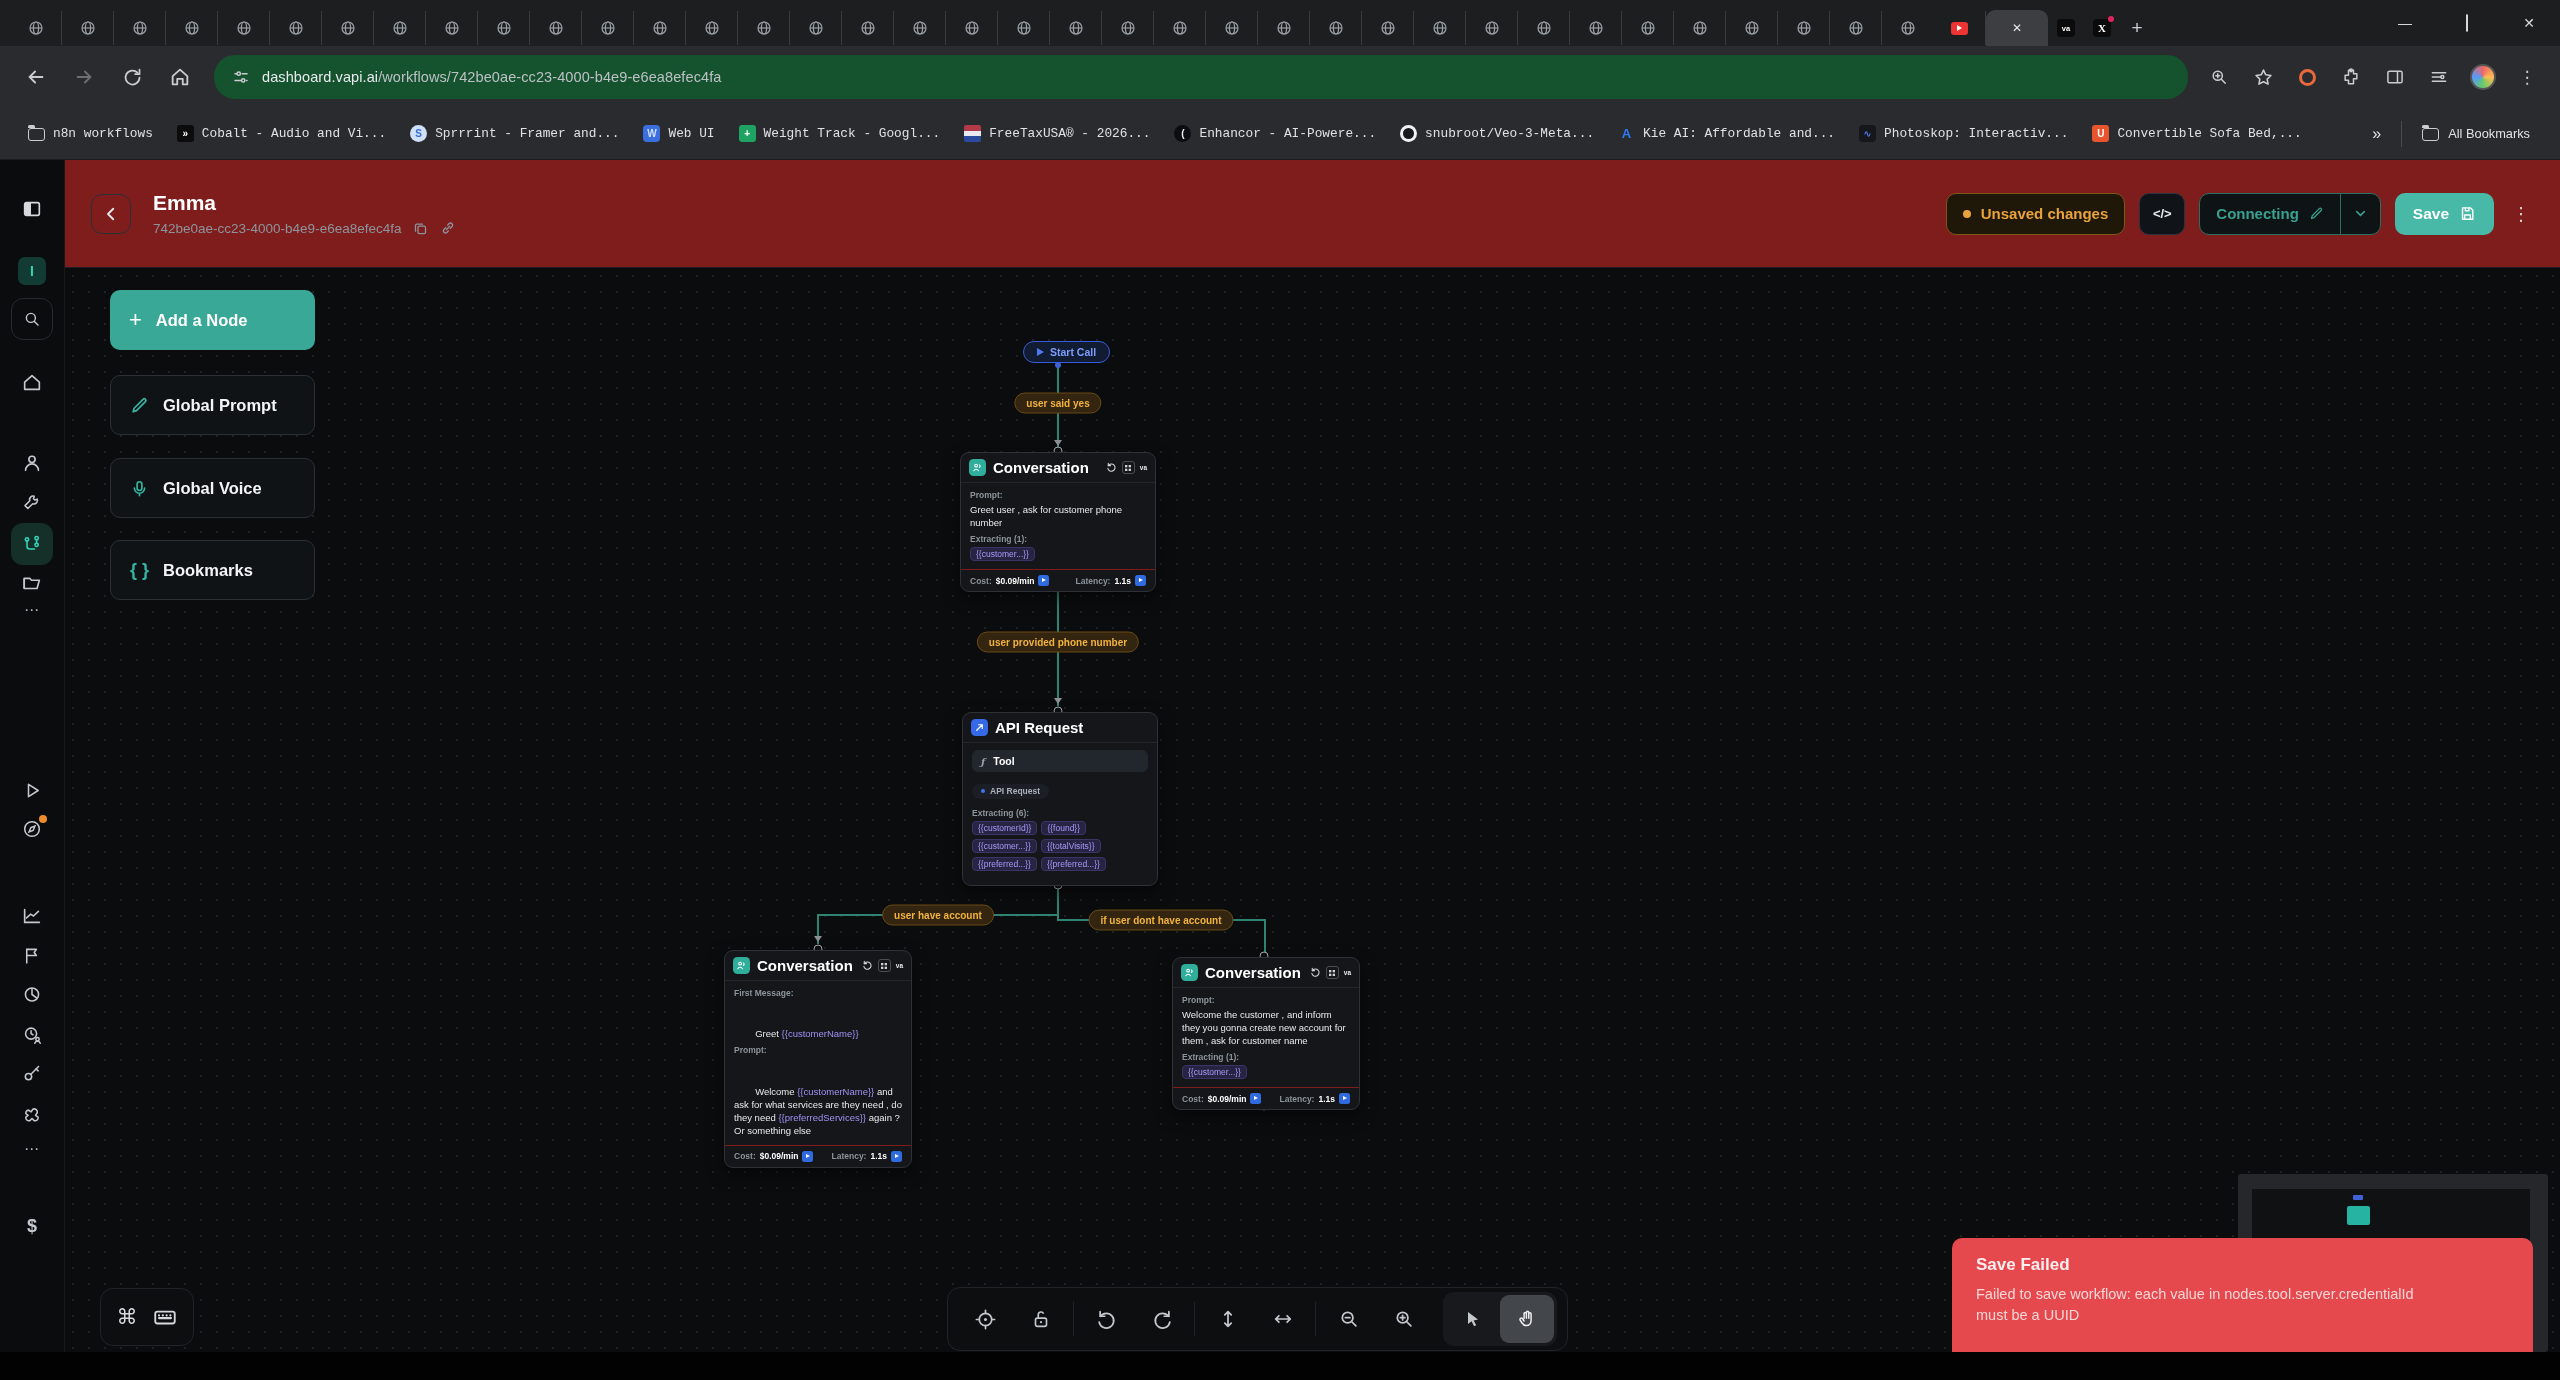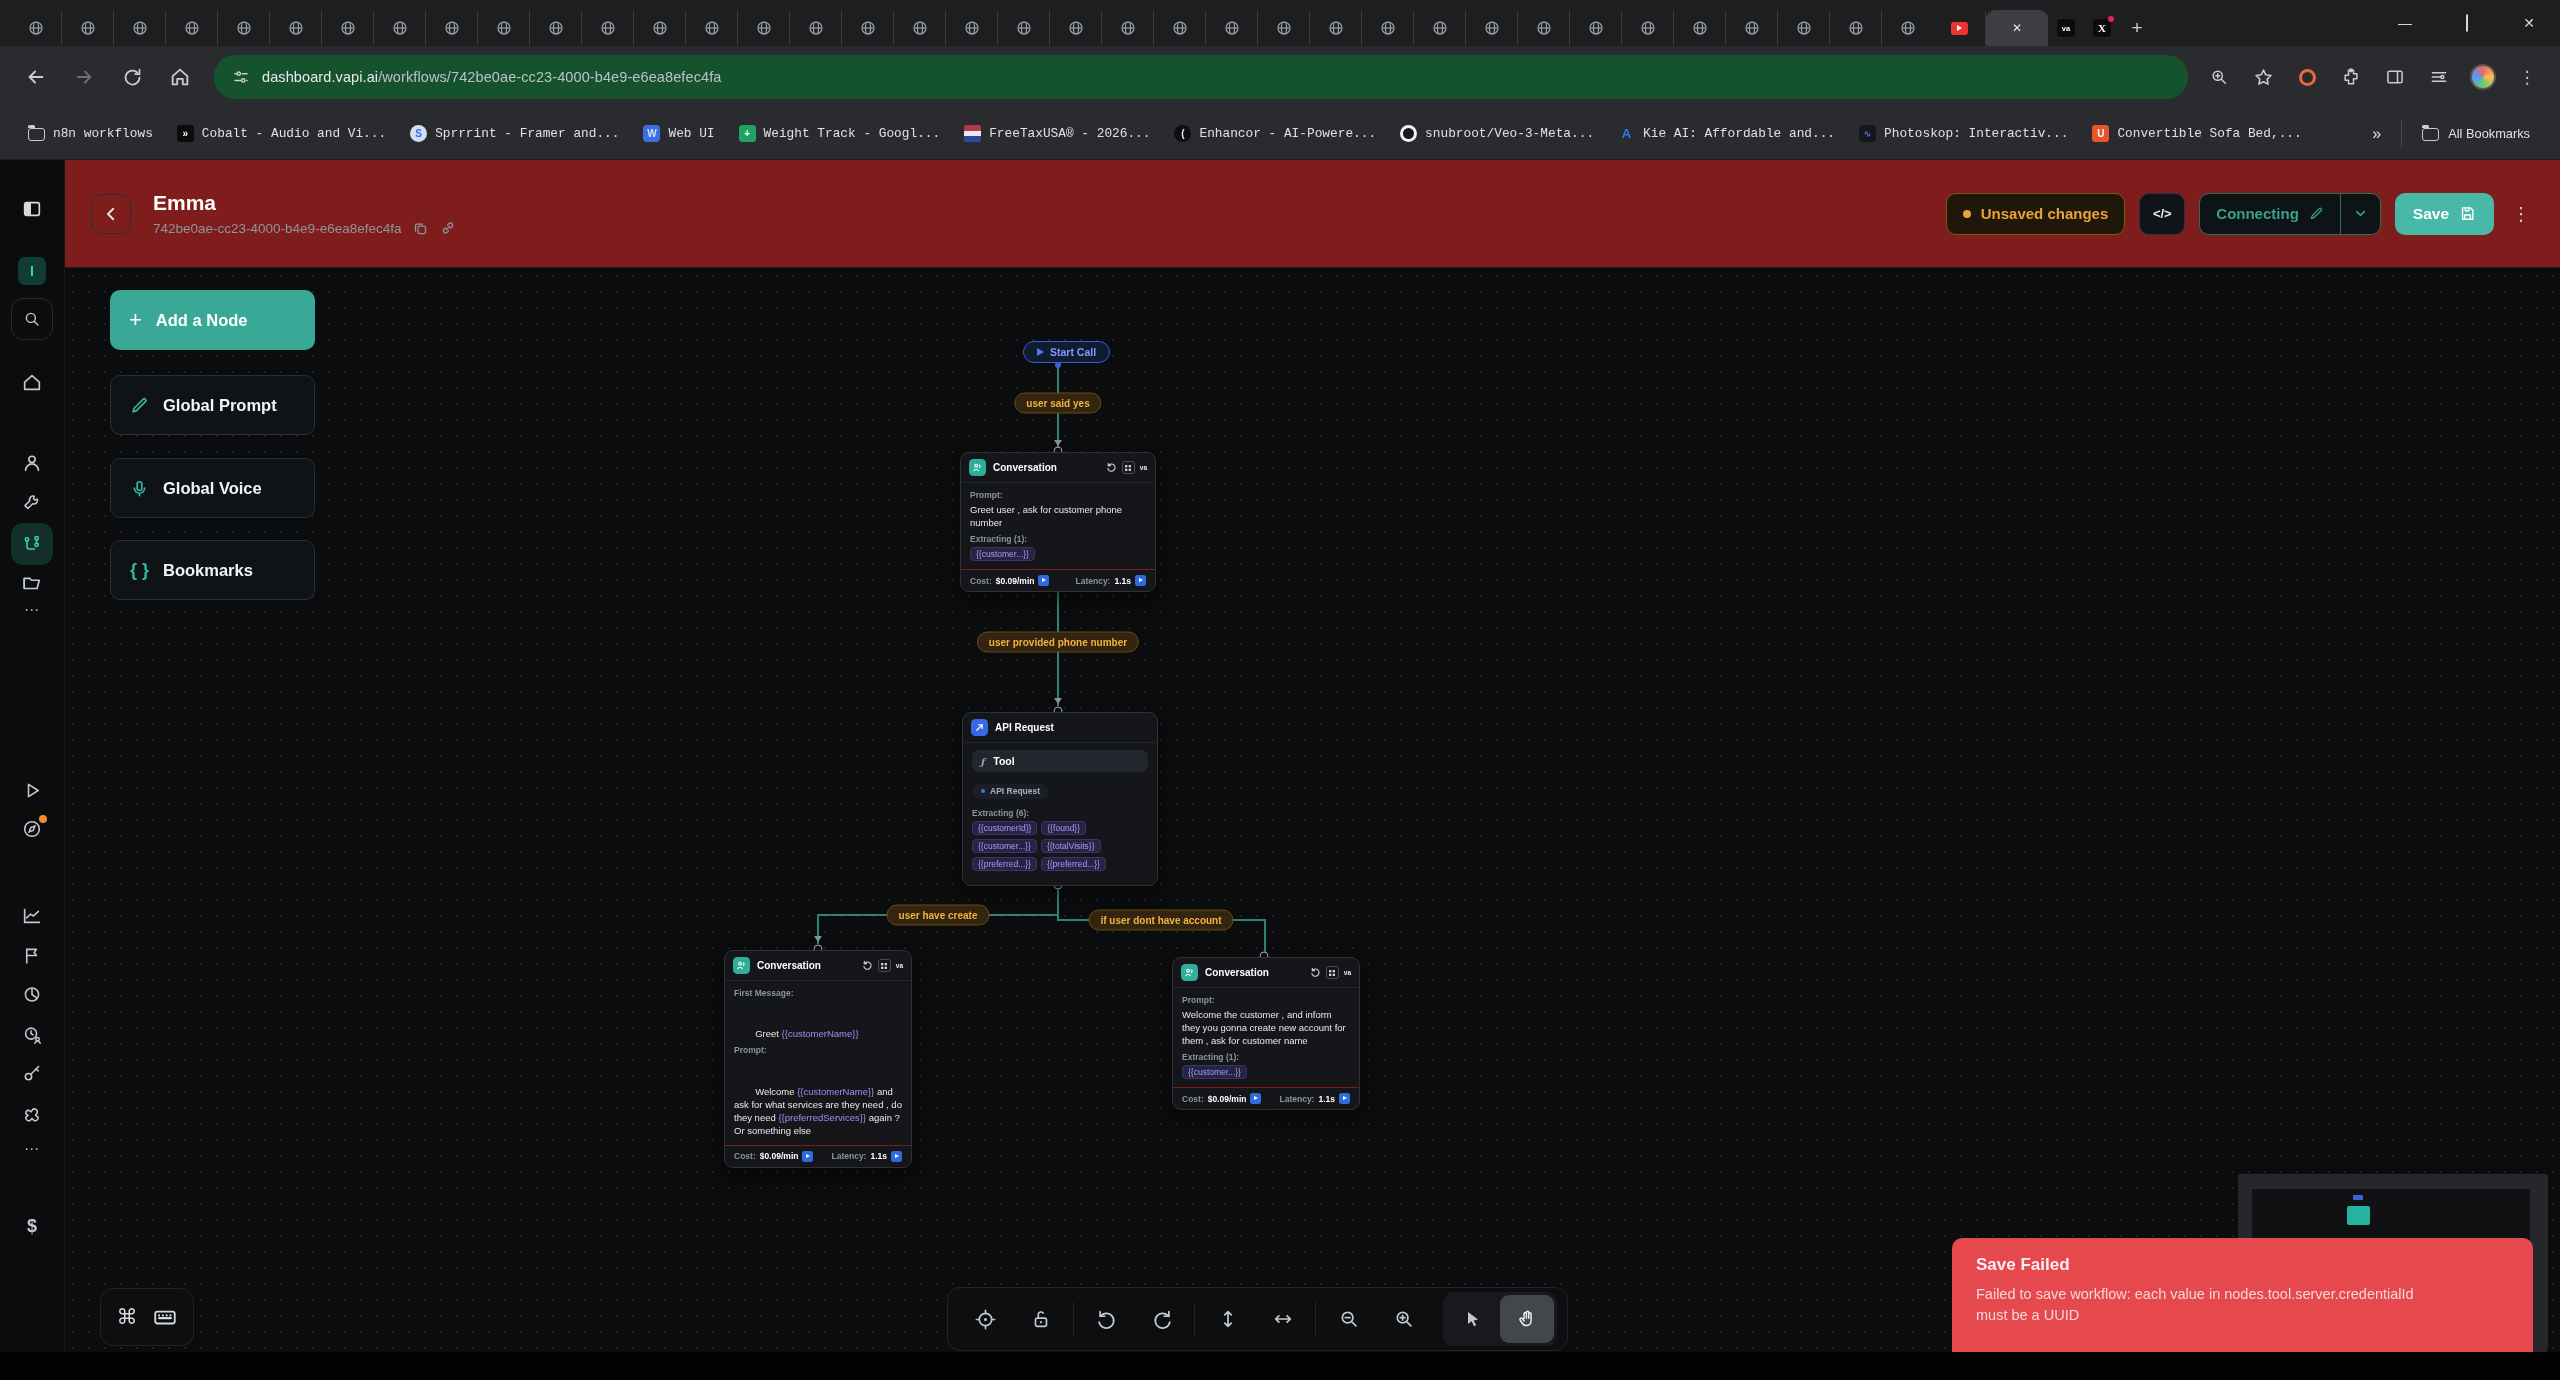--- a/index.html
+++ b/index.html
@@ -99,21 +99,21 @@
   .mindot { position:absolute; width:6px; height:6px; border-radius:50%; background:#3e62d8; transform:translate(-50%,-50%); }
   .arrow-d { position:absolute; width:0; height:0; border-left:4.5px solid transparent; border-right:4.5px solid transparent; border-top:6px solid #8b9196; transform:translate(-50%,0); }
   .cond { position:absolute; transform:translate(-50%,-50%); background:#332510; border:1.5px solid #6b4b15; border-radius:11px; color:#f2b33d; font-size:10px; font-weight:bold; padding:4px 11px; white-space:nowrap; z-index:3; }
   .start { position:absolute; background:#111b31; border:1.4px solid #3a5bd9; border-radius:13px; color:#7e9dfc; font-size:10.5px; font-weight:bold; display:flex; gap:6px; align-items:center; padding:4px 13px; }
   .playtri { width:0; height:0; border-left:7px solid #4f79f0; border-top:4.5px solid transparent; border-bottom:4.5px solid transparent; }
 
   .node { position:absolute; background:#141619; border:1px solid #2e3238; border-radius:9px; box-shadow:0 6px 16px rgba(0,0,0,.5); z-index:2; }
   .node-header { display:flex; align-items:center; gap:7px; padding:6px 8px; border-bottom:1px solid #23262b; }
   .nicon { width:17px; height:17px; border-radius:4.5px; display:flex; align-items:center; justify-content:center; }
   .nicon.conv { background:#2fae9b; } .nicon.api { background:#3569e8; }
-  .node-title { font-size:10px; font-weight:bold; color:#fff; }
+  .node-title { font-size:15px; font-weight:bold; color:#fff; }
   .nh-icons { margin-left:auto; display:flex; gap:5px; align-items:center; color:#cfd3d7; }
   .nh-grid { width:13px; height:13px; border:1px solid #4a4e54; border-radius:3px; display:flex; align-items:center; justify-content:center; }
   .nh-va { font-size:6.5px; font-weight:bold; color:#e8eaec; }
   .node-body { padding:7px 9px 8px; }
   .nlabel { font-size:8.5px; font-weight:bold; color:#8d949c; margin:5px 0 3px; }
   .nlabel:first-child { margin-top:0; }
   .ntext { font-size:9.5px; color:#e8ebee; line-height:1.38; white-space:pre-wrap; }
   .seg-v { color:#a190f5; }
   .chips { display:flex; flex-wrap:wrap; gap:4px; margin-top:2px; }
   .chip { background:#272343; border:1px solid #3a3566; border-radius:4px; padding:1px 5px; font-size:8.5px; color:#a99af8; white-space:nowrap; }
@@ -891,21 +891,21 @@
     <div class="dot" style="left:1199px;top:688px"></div>
     <div class="dot" style="left:1199px;top:838px"></div>
 
     <div class="start" style="left:958px;top:73px">
       <span class="playtri"></span>
       <span>Start Call</span>
     </div>
 
     <div class="cond" style="left:993px;top:135px">user said yes</div>
     <div class="cond" style="left:993px;top:374px">user provided phone number</div>
-    <div class="cond" style="left:873px;top:647px">user have create</div>
+    <div class="cond" style="left:873px;top:647px">user have account</div>
     <div class="cond" style="left:1096px;top:652px">if user dont have account</div>
 
     <div class="node" style="left:895px;top:184px;width:196px">
       <div class="node-header">
         <span class="nicon conv">
             <svg width="11" height="11" viewBox="0 0 24 24" fill="none" stroke="#fff" stroke-width="2.4" stroke-linecap="round">
               <circle cx="9" cy="8" r="3"></circle>
               <path d="M4 19a5.5 5.5 0 0 1 10 0M16.5 6.5c1.5 1.5 1.5 4 0 5.5"></path>
             </svg>
           </span>

